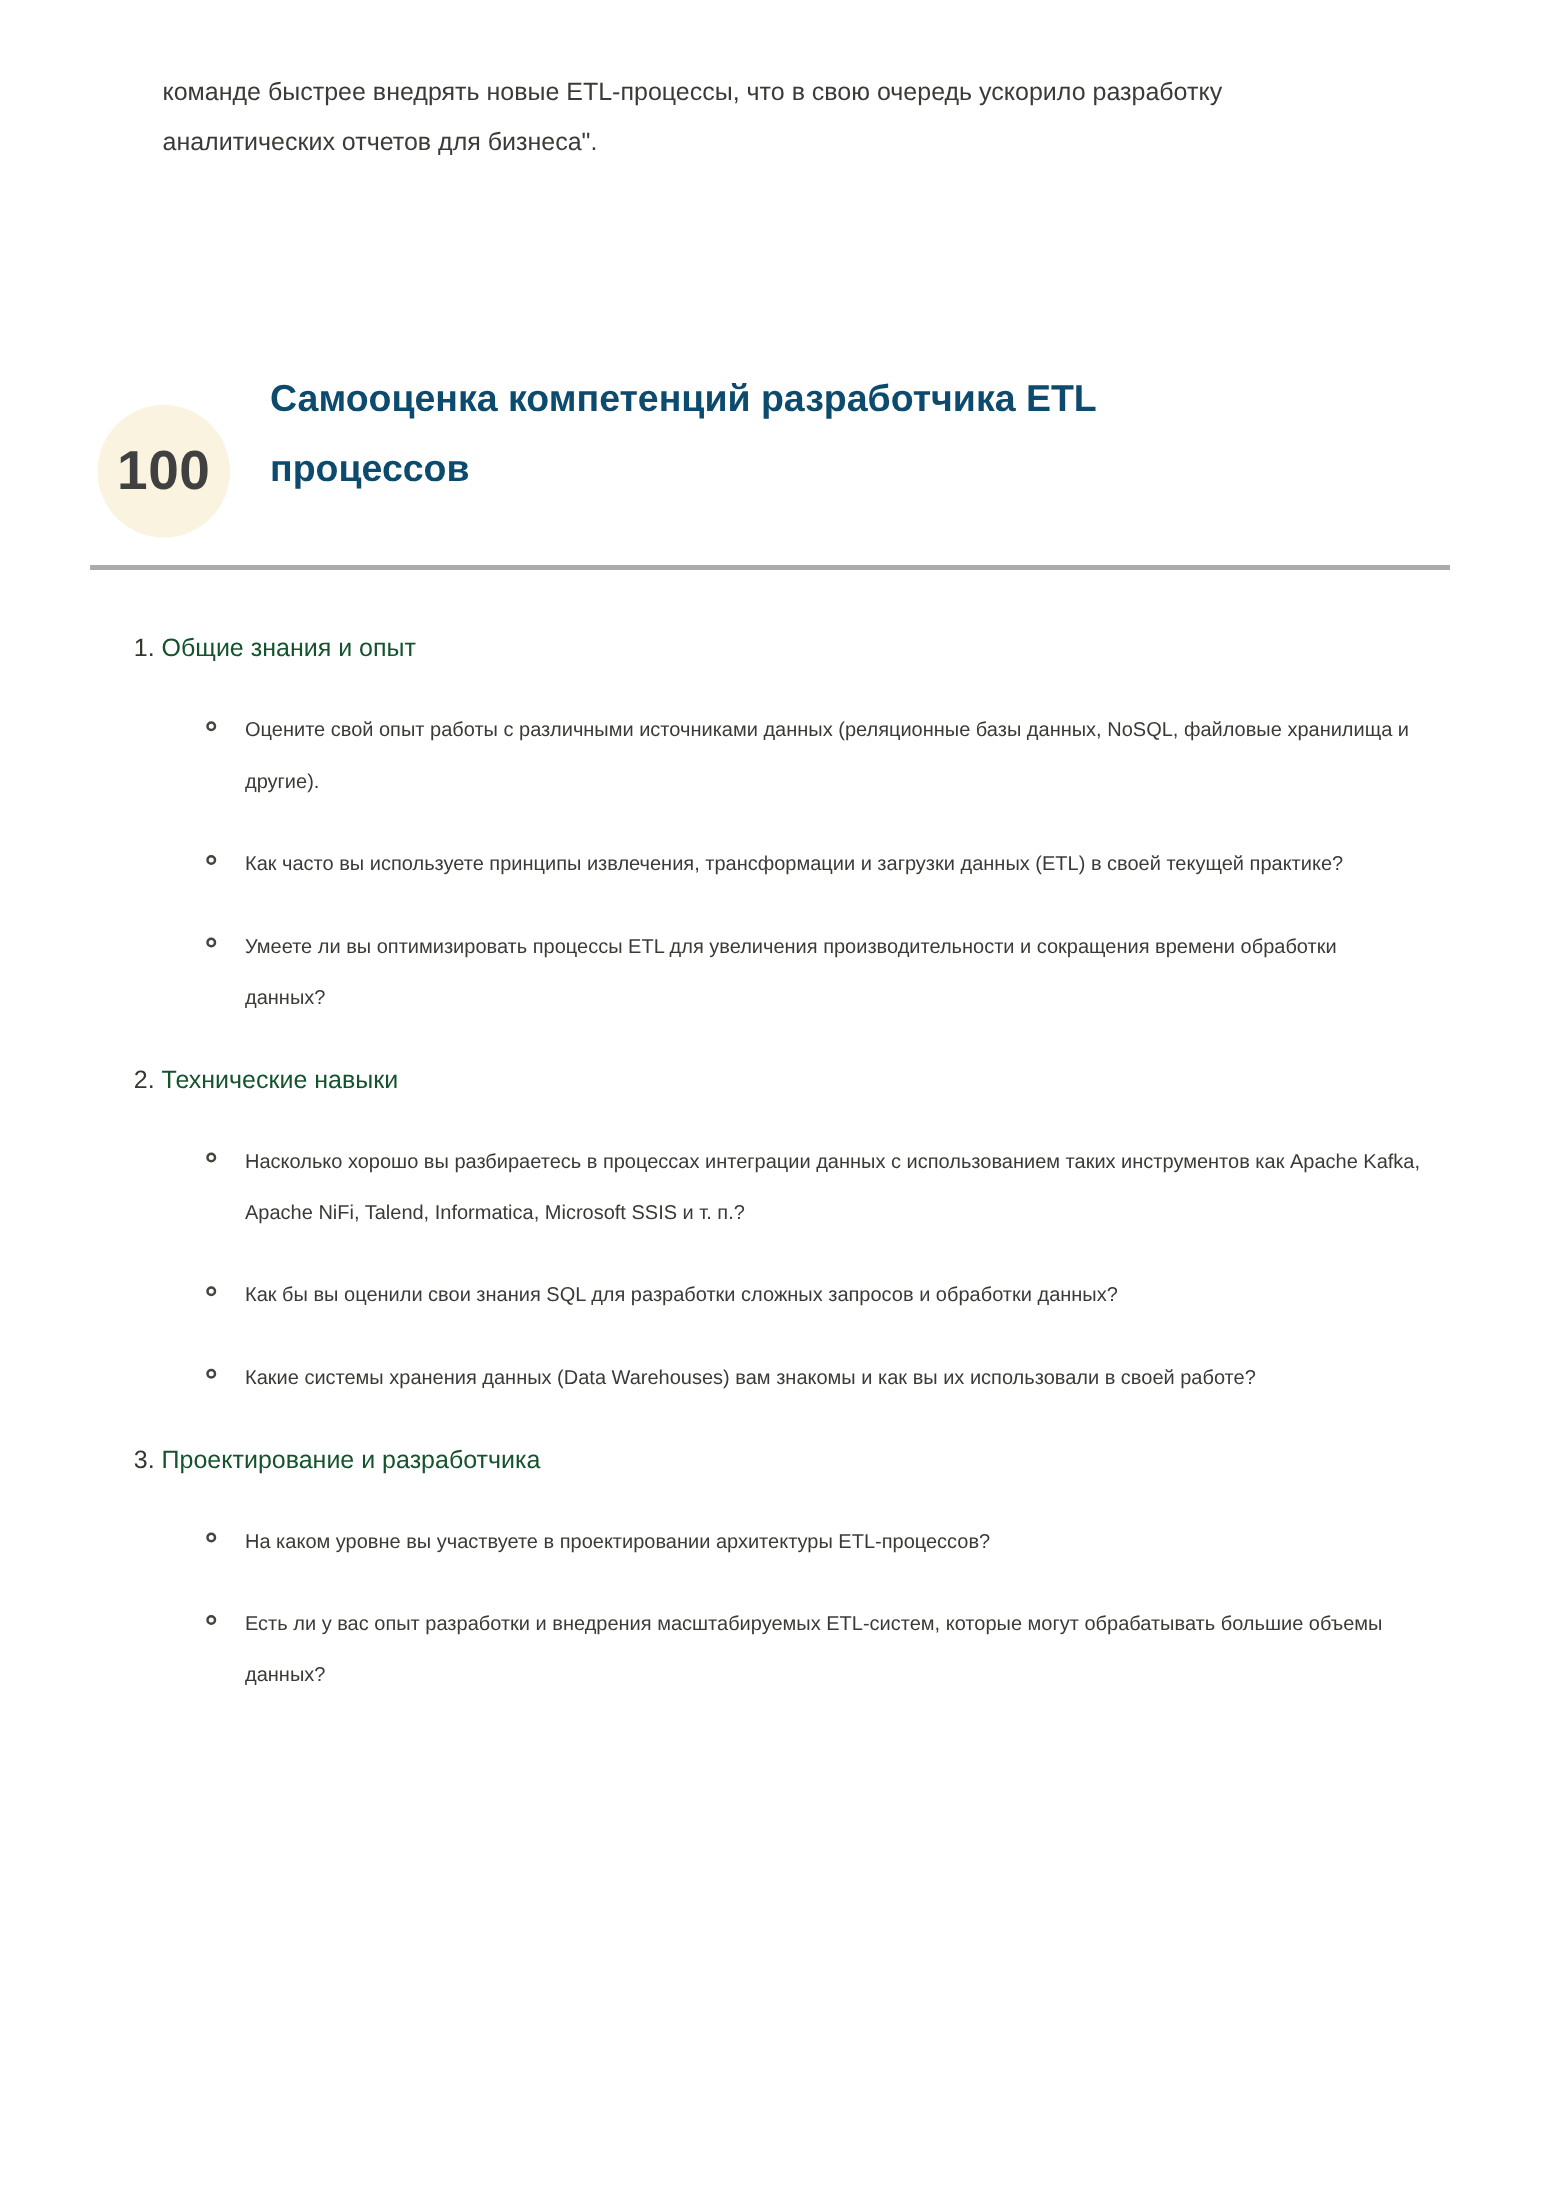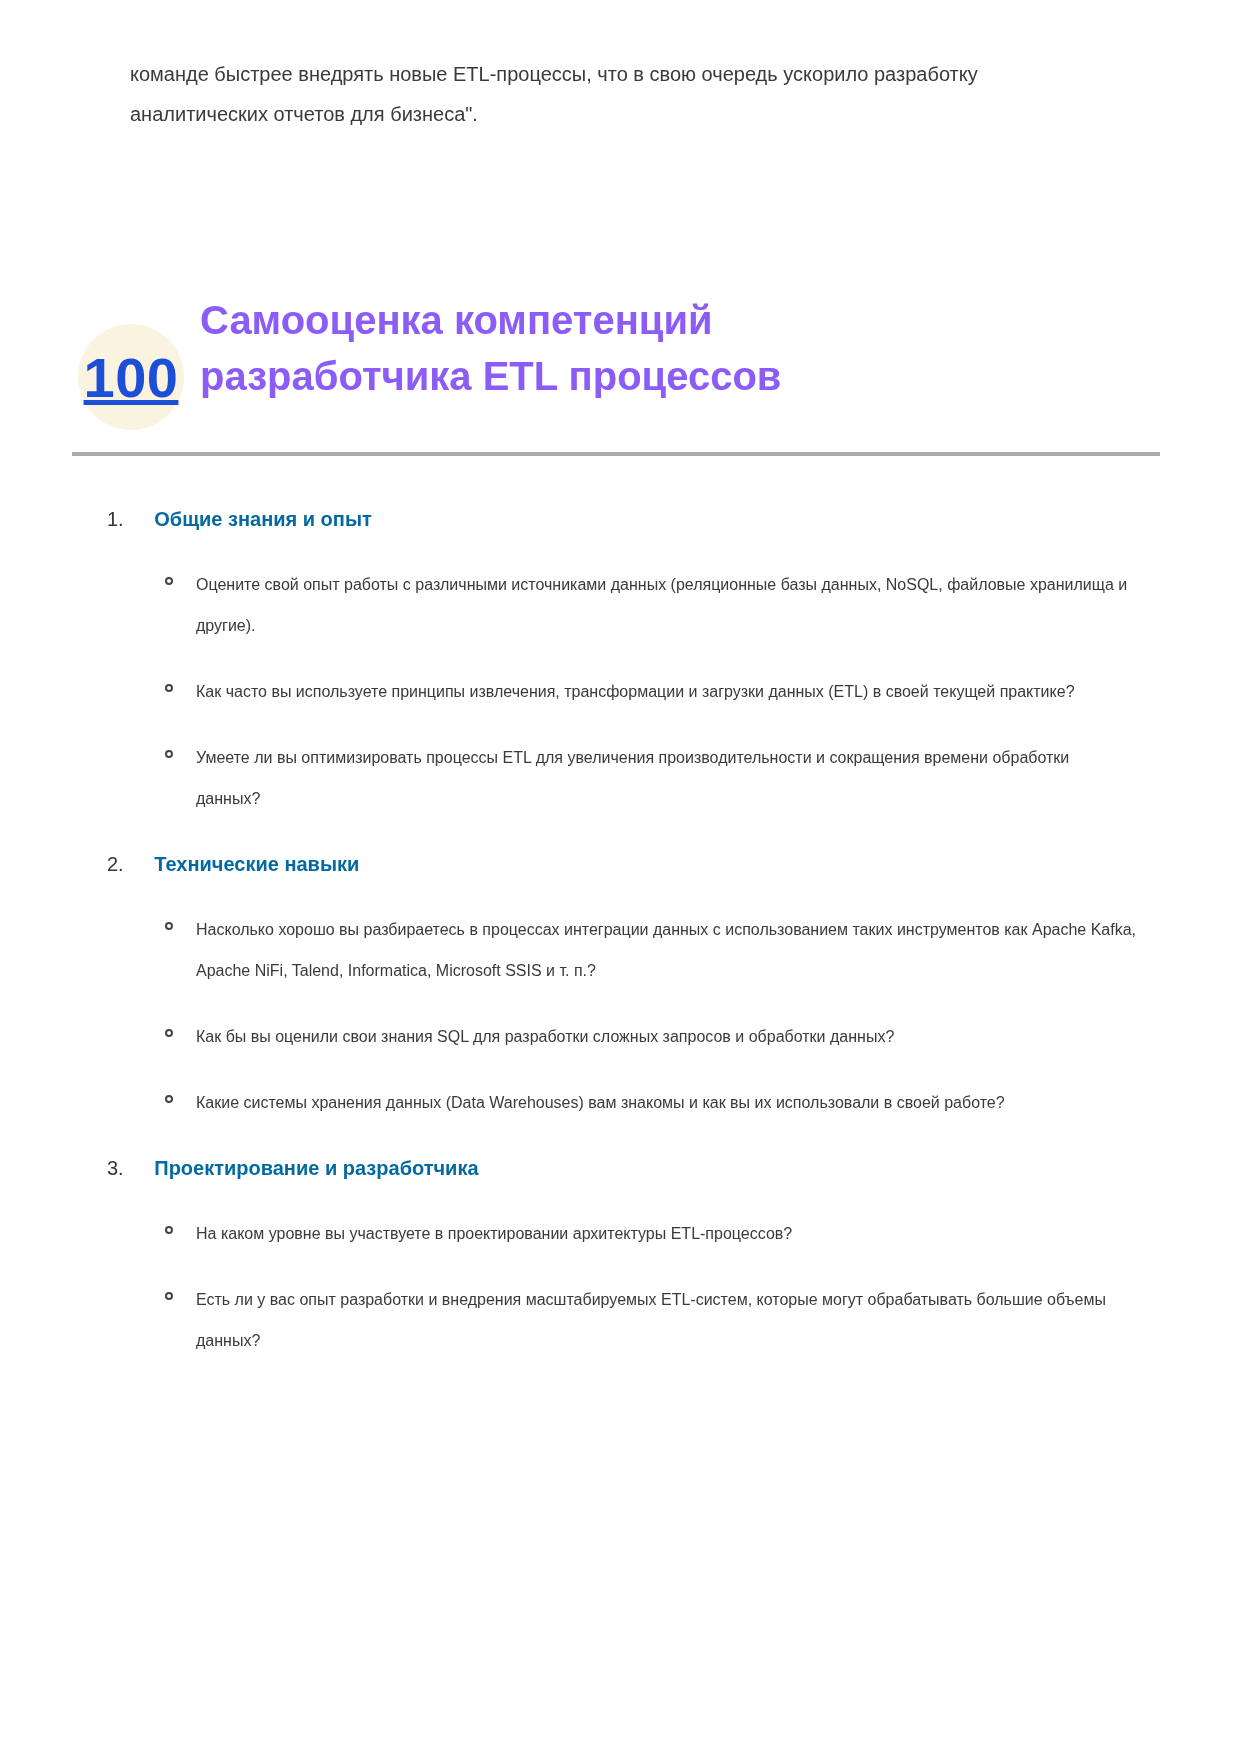--- a/index.html
+++ b/index.html
@@ -36,33 +36,32 @@
     width: 106px;
     height: 106px;
     border-radius: 50%;
     background: #faf3df;
     display: flex;
     align-items: center;
     justify-content: center;
     margin-top: 32px;
   }
   .badge-number {
-    font-size: 56px;
+    font-size: 44px;
     font-weight: 700;
-    color: #1d4ed8;
+    color: #404040;
     letter-spacing: 0.5px;
-    text-decoration: underline;
   }
   .page-title {
-    margin-left: 16px;
+    margin-left: 32px;
     max-width: 780px;
-    font-size: 40px;
+    font-size: 30px;
     font-weight: 700;
     line-height: 56px;
-    color: #8b5cf6;
+    color: #0c4a6e;
   }
   .title-divider {
     border: none;
     height: 4px;
     background: #ababab;
     margin-top: 22px;
   }
   .sections {
     margin-top: 48px;
   }
@@ -70,23 +69,22 @@
     margin-left: 35px;
     margin-bottom: 30px;
     font-size: 20px;
     line-height: 30px;
   }
   .section-number {
     font-weight: 400;
     color: #37352f;
   }
   .section-title {
-    font-weight: 700;
-    color: #0369a1;
-    margin-left: 25px;
+    font-weight: 400;
+    color: #14532d;
   }
   .bullet-list {
     list-style: none;
     margin: 0 0 30px 91px;
   }
   .bullet-item {
     position: relative;
     padding-left: 33px;
     max-width: 975px;
     font-size: 16px;

